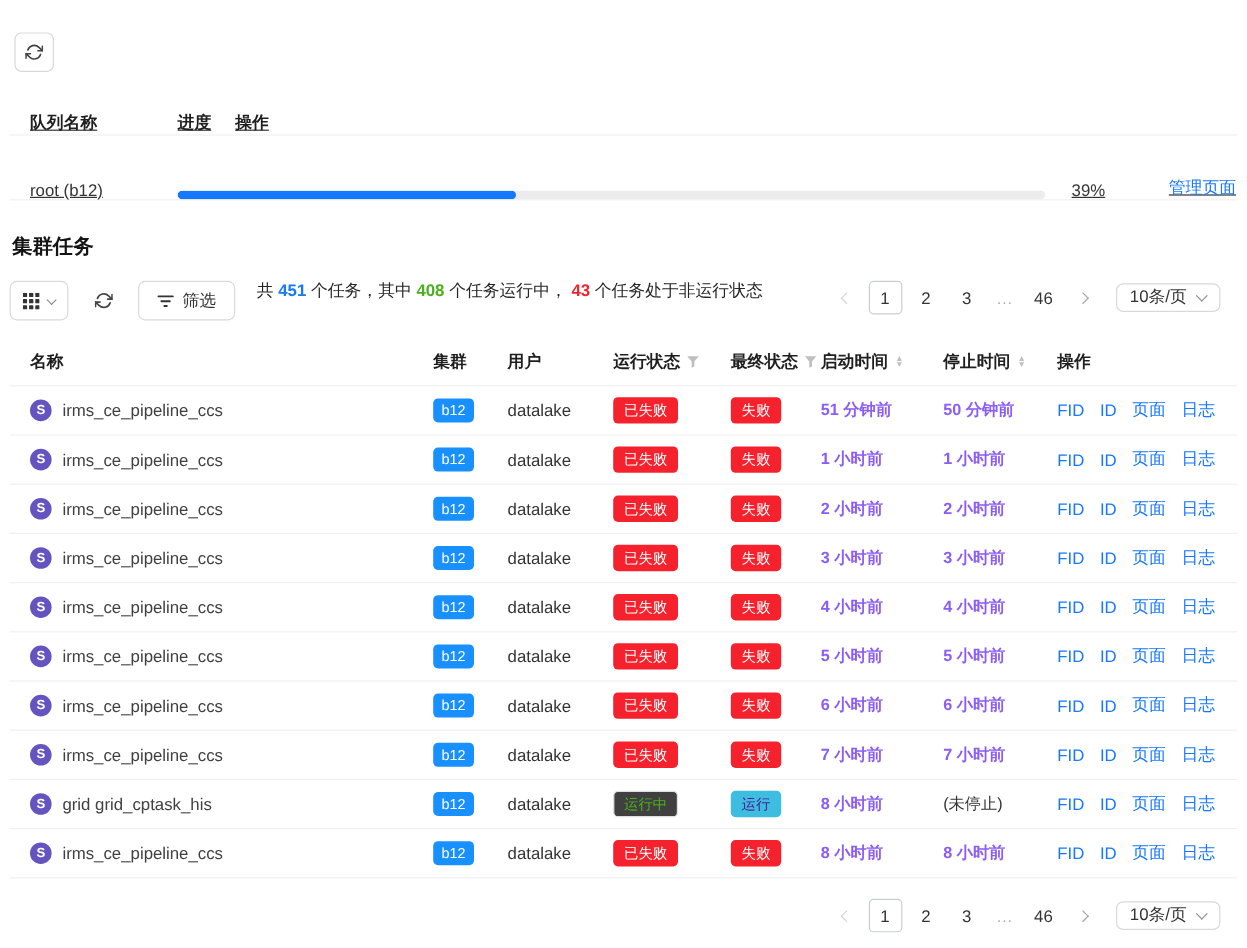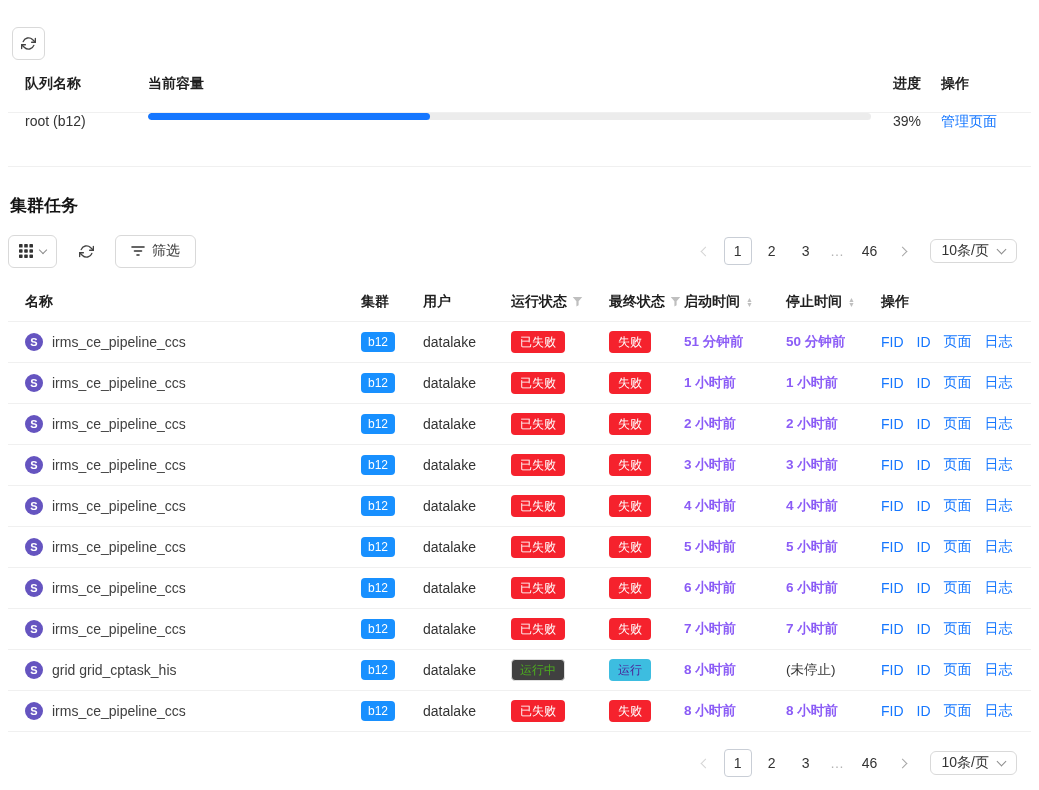--- a/index.html
+++ b/index.html
@@ -6,46 +6,46 @@
   html,body { width: 1039px; background: #fff; }
   body {
     font-family: "Liberation Sans", "DejaVu Sans", sans-serif;
     font-size: 14px;
     color: #333;
   }
   .page { padding: 14px 8px 0 8px; width: 1039px; }
 
   h2.section-title { font-size: 17px; font-weight: 700; color: #141414; margin: 0 0 0 2px; }
 
-  a.link { color: var(--accent); text-decoration: none; cursor: pointer; }
+  a.link { color: var(--accent); text-decoration: none; cursor: pointer; margin-left: 33px; }
 
   .icon-btn {
     width: 33px; height: 33px;
     border: 1px solid #d9d9d9; border-radius: 6px;
     background: #fff; color: #434343;
     display: inline-flex; align-items: center; justify-content: center;
     cursor: pointer; margin: 13px 0 0 4px;
   }
 
   
   .res-table { margin-top: 15px; }
-  .res-head, .res-row { display: flex; align-items: flex-start; padding-left: 17px; }
+  .res-head, .res-row { display: flex; align-items: flex-end; padding-left: 17px; text-decoration: underline; }
   .res-head { height: 38px; border-bottom: 1px solid #f0f0f0; }
   .res-row  { height: 54px; border-bottom: 1px solid #f0f0f0; }
   .th { font-weight: 600; font-size: 14px; color: #1f1f1f; display: flex; align-items: center; gap: 5px; }
   .rc-queue { width: 123px; }
   .rc-capacity { flex: 1; }
   .rc-progress { width: 48px; }
   .rc-action { width: 90px; }
   .bar { height: 7px; border-radius: 4px; background: #ececec; margin-right: 22px; overflow: hidden; }
   .bar-fill { height: 100%; border-radius: 4px; background: var(--accent); width: 0; }
 
   
   .tasks-title { margin-top: 27px !important; }
-  .toolbar { display: flex; align-items: center; gap: 14px; margin-top: 17px; height: 34px; }
+  .toolbar { display: flex; align-items: flex-start; gap: 14px; margin-top: 17px; height: 34px; }
   .btn {
     height: 33px; border: 1px solid #d9d9d9; border-radius: 6px; background: #fff;
     display: inline-flex; align-items: center; gap: 7px; padding: 0 10px;
     font-size: 14px; color: #333; cursor: pointer; font-family: inherit;
   }
   .btn.filter-btn { padding: 0 15px; }
   .btn-plain { border: none; background: none; width: 30px; height: 33px; color: #434343;
     display: inline-flex; align-items: center; justify-content: center; cursor: pointer; }
   .summary { font-size: 14px; color: #262626; margin-left: 4px; white-space: nowrap; }
   .num { font-weight: 700; }
@@ -126,21 +126,20 @@
         <polyline points="23 4 23 10 17 10"></polyline>
           <polyline points="1 20 1 14 7 14"></polyline>
         <path d="M3.51 9a9 9 0 0 1 14.85-3.36L23 10"></path>
           <path d="M20.49 15a9 9 0 0 1-14.85 3.36L1 14"></path>
       </svg>
     </button>
 
     <div class="res-table">
       <div class="res-head">
         <div class="th rc-queue">队列名称</div>
-        <div class="th rc-capacity">当前容量</div>
         <div class="th rc-progress">进度</div>
         <div class="th rc-action">操作</div>
       </div>
       <div class="res-row">
         <div class="rc-queue">root (b12)</div>
         <div class="rc-capacity">
           <div class="bar">
             <div class="bar-fill" style="width: 39%;"></div>
           </div>
         </div>
@@ -180,20 +179,21 @@
 
       <button class="btn filter-btn">
         <svg width="14" height="12" viewBox="0 0 14 12" fill="none" stroke="currentColor" stroke-width="1.6" stroke-linecap="round">
           <line x1="1" y1="2" x2="13" y2="2"></line>
             <line x1="3.5" y1="6" x2="10.5" y2="6"></line>
             <line x1="6" y1="10" x2="8" y2="10"></line>
         </svg>
         <span>筛选</span>
       </button>
 
+      <div class="summary"><span>共 </span><span class="num num-total">451</span><span> 个任务，其中 </span><span class="num num-running">408</span><span> 个任务运行中， </span><span class="num num-stopped">43</span><span> 个任务处于非运行状态</span></div>
 
       <div class="pagination-host">
   <div class="pagination">
     <button class="pg-btn pg-prev">
               <span class="chev chev-left"></span>
             </button>
     <button class="pg-btn active">1</button>
     <button class="pg-btn">2</button>
     <button class="pg-btn">3</button>
     <span class="pg-ellipsis">…</span>

